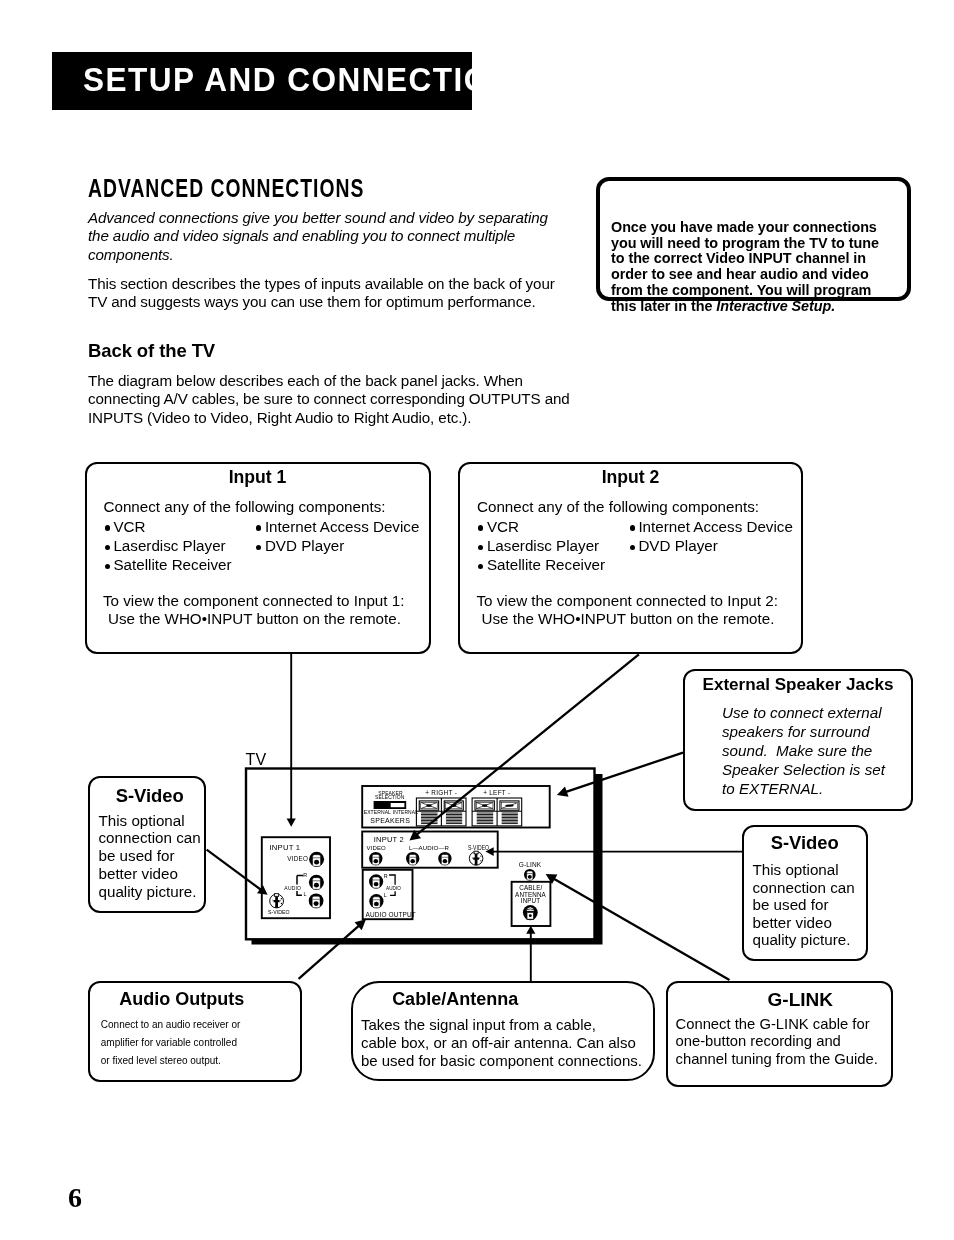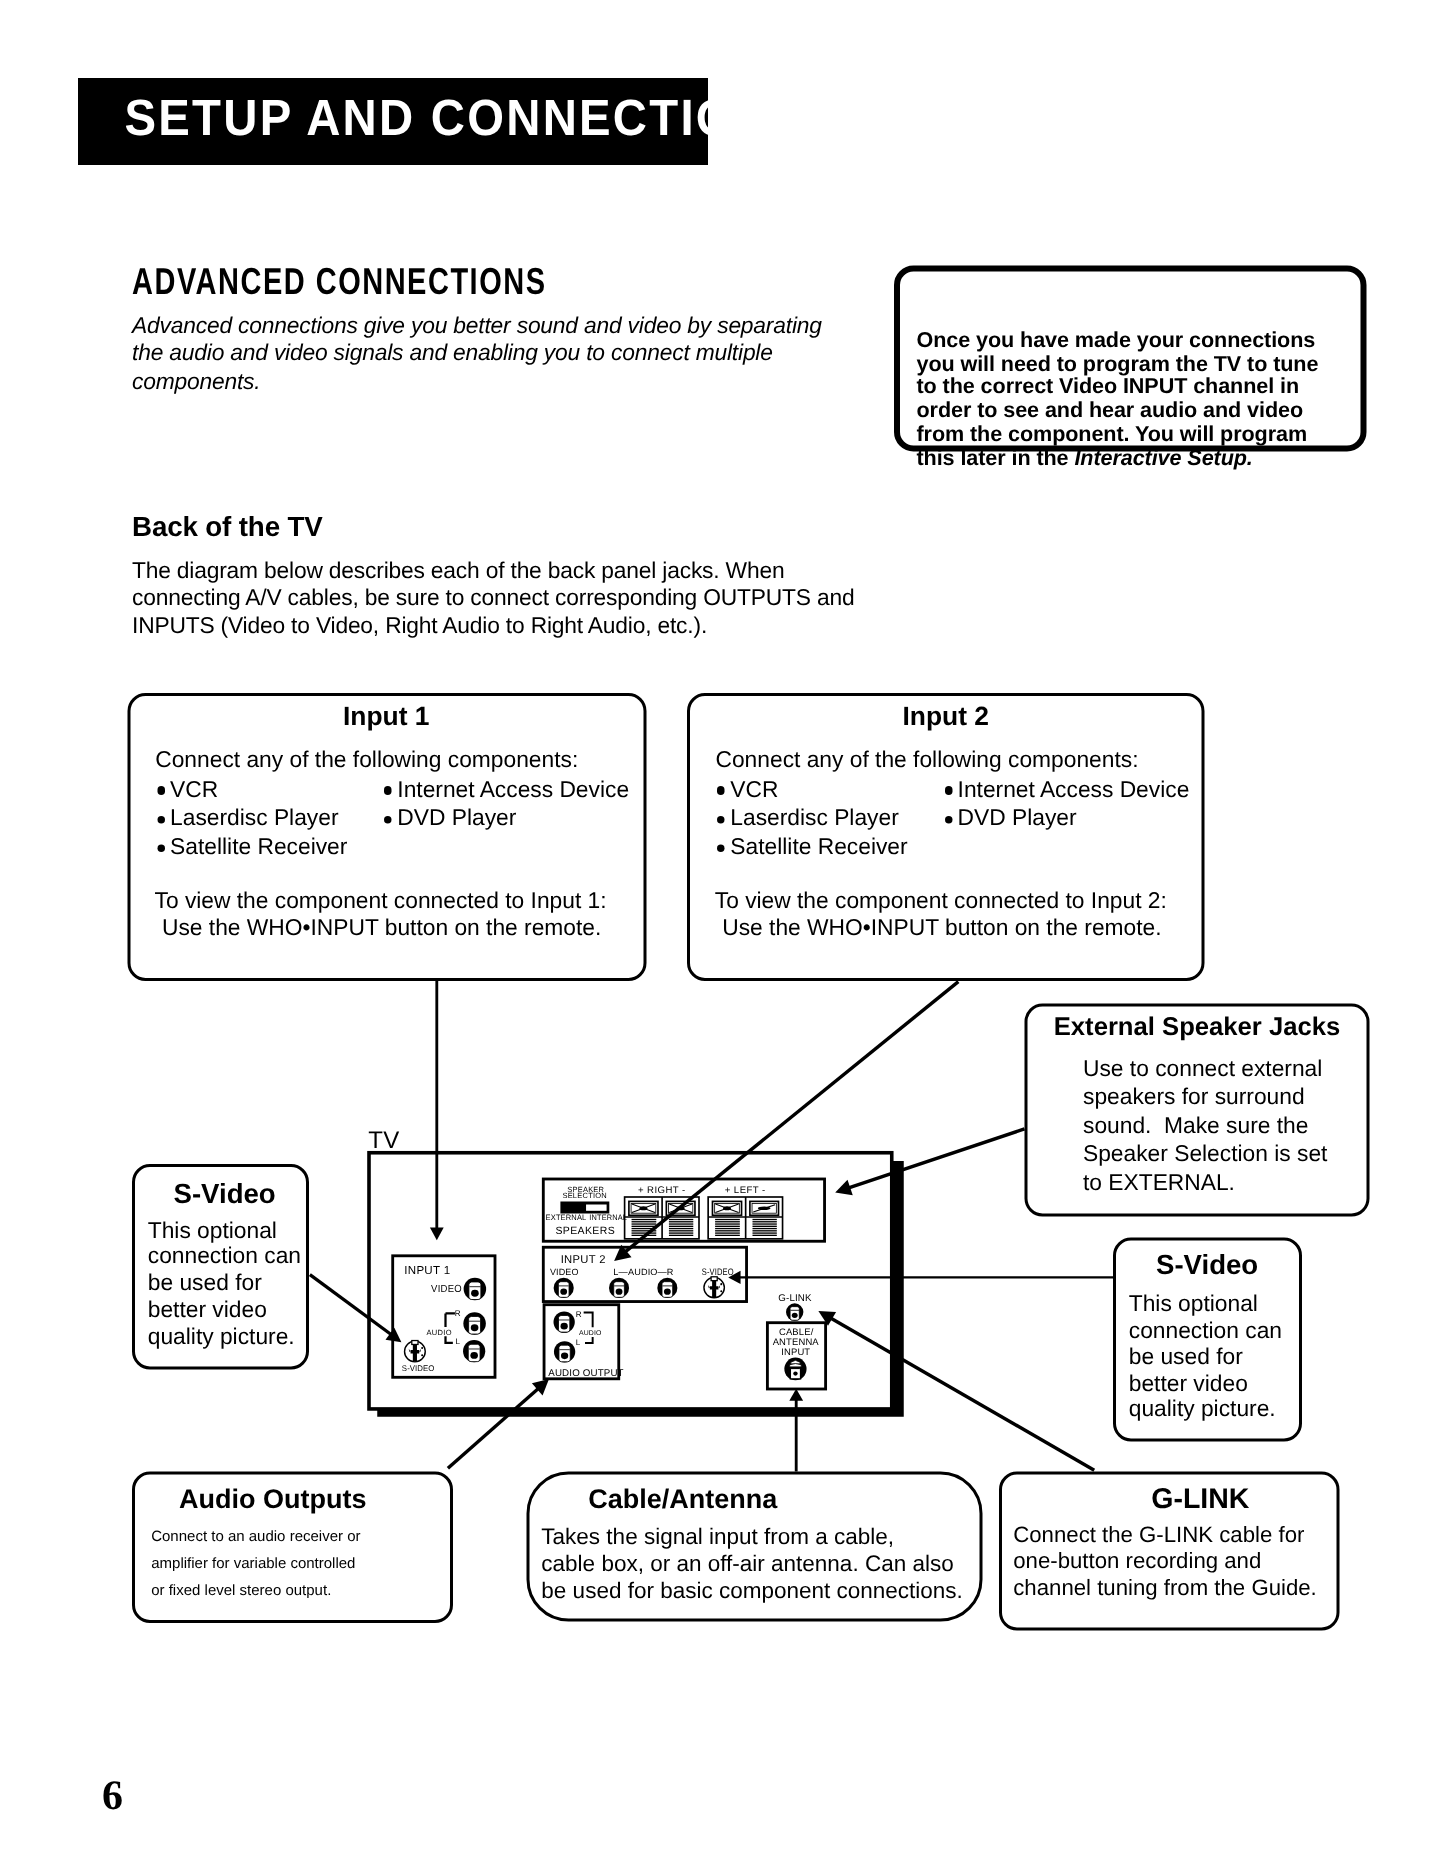--- a/index.html
+++ b/index.html
@@ -43,21 +43,21 @@
   #co-input2{left:458px;top:461.5px;width:345px;height:192px;}
   #co-input1 .co-title,#co-input2 .co-title{top:3.5px;font-size:17.6px;}
   #co-input1 .co-intro,#co-input2 .co-intro{left:17px;top:34.5px;font-size:15.2px;}
   #co-input1 .co-col.left,#co-input2 .co-col.left{left:16.5px;top:53px;font-size:15.2px;line-height:19.2px;}
   #co-input1 .co-col.right,#co-input2 .co-col.right{left:168px;top:53px;font-size:15.2px;line-height:19.2px;}
   #co-input1 .co-foot,#co-input2 .co-foot{left:16.5px;top:128.5px;font-size:15.2px;line-height:18.3px;}
   .co-foot .indent{padding-left:5px;}
 
   #co-extspk{left:683px;top:668.5px;width:230px;height:142px;}
   #co-extspk .co-title{top:4.5px;font-size:17.1px;}
-  #co-extspk .co-body{left:37px;top:32.5px;font-size:15.2px;line-height:19.05px;}
+  #co-extspk .co-body{left:37px;top:32.5px;font-size:15.2px;line-height:19.05px;font-style:italic;}
 
   #co-svl{left:87.5px;top:775.5px;width:118.5px;height:137.5px;}
   #co-svl .co-title{top:7px;font-size:18.4px;left:6px;}
   #co-svl .co-body{left:9px;top:34px;font-size:15.2px;line-height:17.8px;}
 
   #co-svr{left:741.5px;top:824.5px;width:126.5px;height:136.5px;}
   #co-svr .co-title{top:5px;font-size:18.4px;}
   #co-svr .co-body{left:9px;top:34.5px;font-size:15.2px;line-height:17.6px;}
 
   #co-audio{left:88.3px;top:981px;width:214px;height:101px;padding-left:28px;}
@@ -87,20 +87,22 @@
     <span class="banner-text">SETUP AND CONNECTIONS</span>
   </div>
 
   <div class="sec-head">ADVANCED CONNECTIONS</div>
   <div class="body-p" id="p1">
     <div>Advanced connections give you better sound and video by separating</div>
     <div>the audio and video signals and enabling you to connect multiple</div>
     <div>components.</div>
   </div>
   <div class="body-p" id="p2">
+    <div>This section describes the types of inputs available on the back of your</div>
+    <div>TV and suggests ways you can use them for optimum performance.</div>
   </div>
   <div class="sub-head">Back of the TV</div>
   <div class="body-p" id="p3">
     <div>The diagram below describes each of the back panel jacks. When</div>
     <div>connecting A/V cables, be sure to connect corresponding OUTPUTS and</div>
     <div>INPUTS (Video to Video, Right Audio to Right Audio, etc.).</div>
   </div>
 
   <div class="note-box">
     <div class="note-text">

